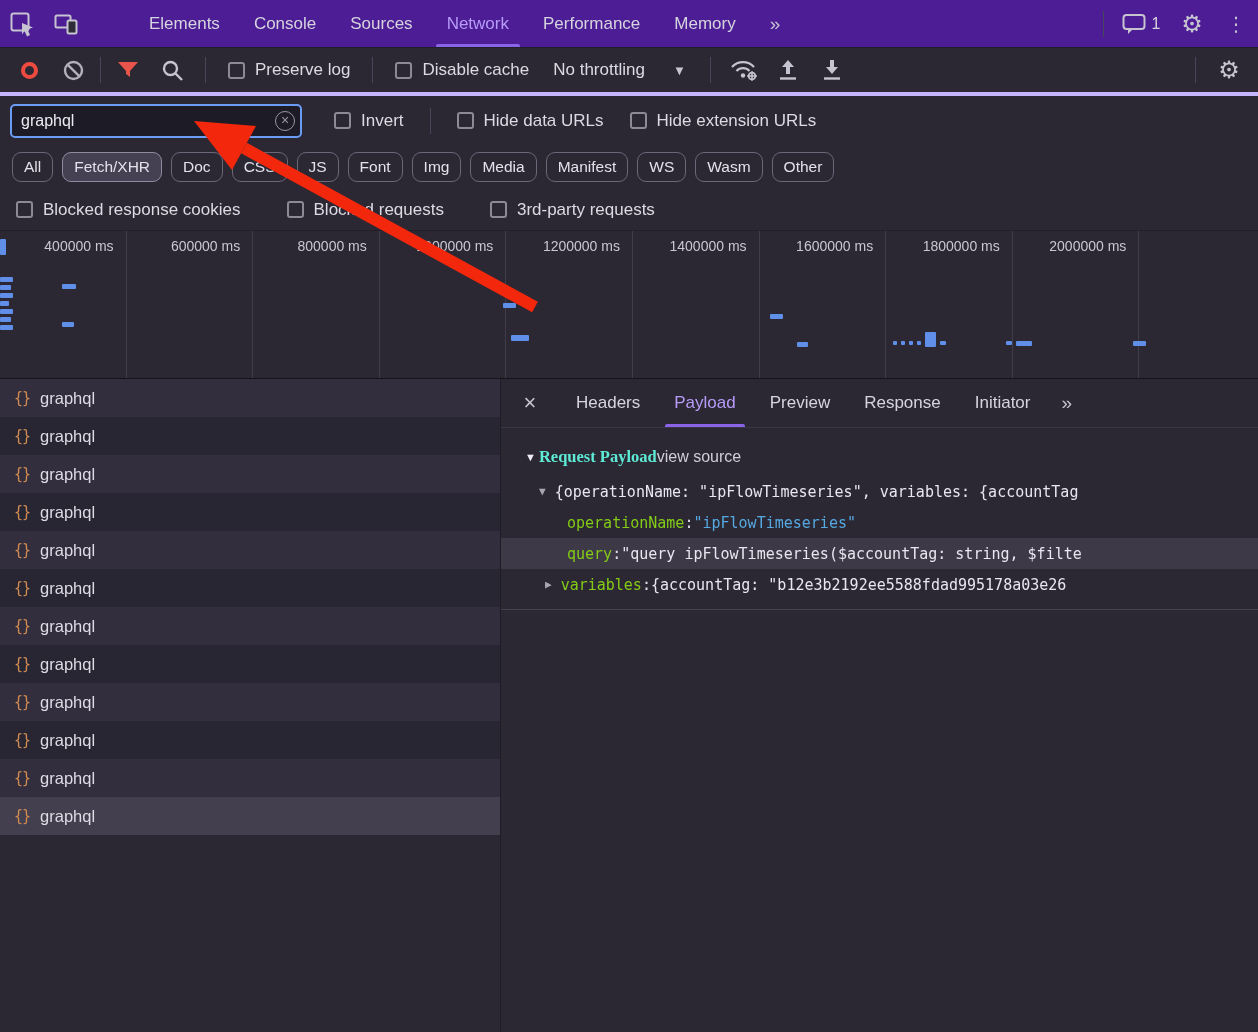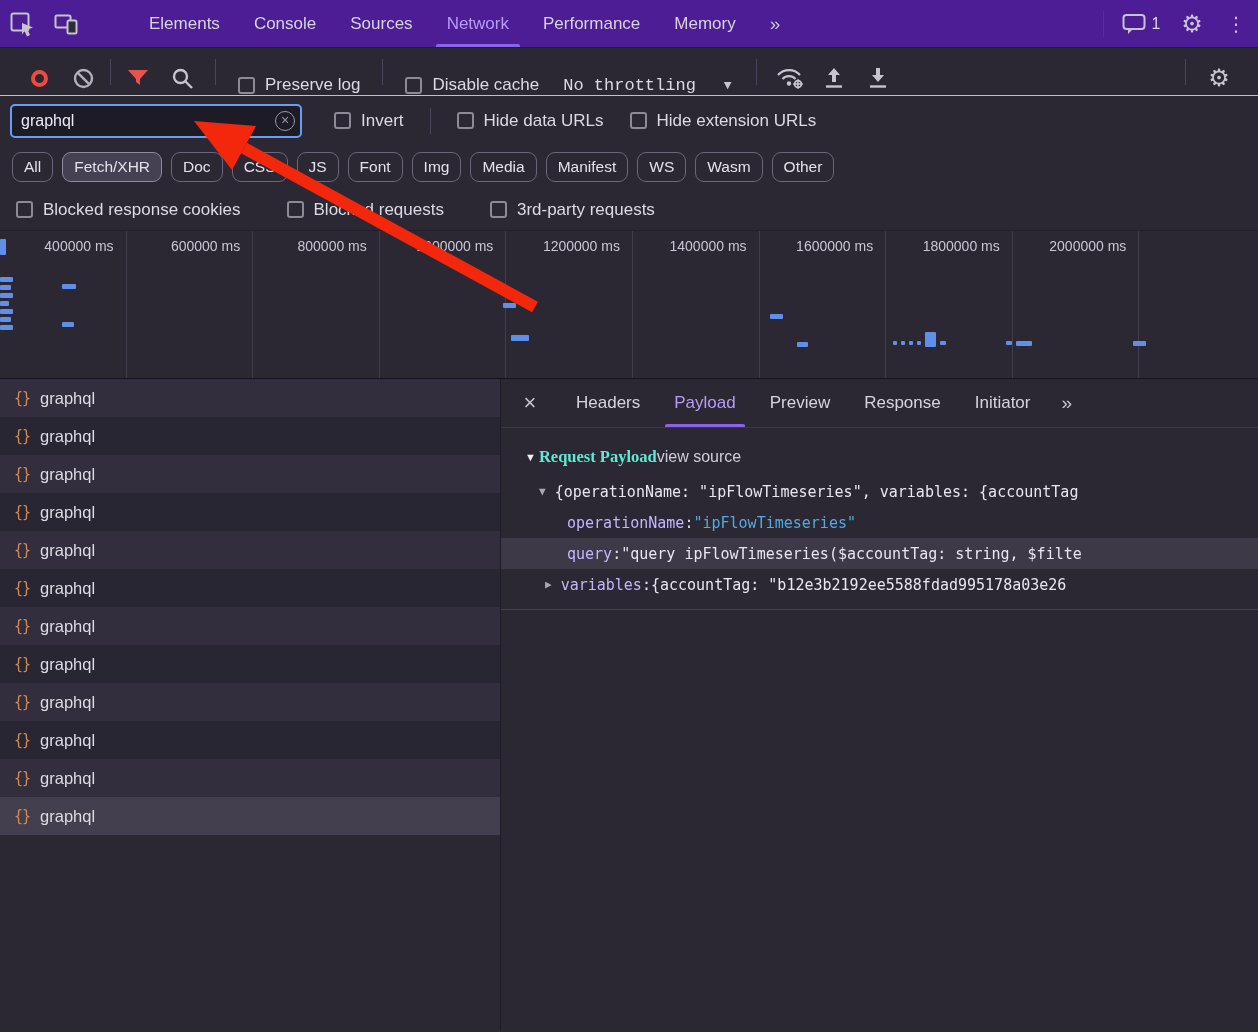--- a/index.html
+++ b/index.html
@@ -14,26 +14,26 @@
   .tabbar { height:48px; background:#4c1d95; border-bottom:1px solid #201e29; display:flex; align-items:stretch; font-size:17px; }
   .tabbar .icon-btn { width:44px; display:flex; align-items:center; justify-content:center; cursor:pointer; }
   .tabbar .tab { display:flex; align-items:center; padding:0 17px; color:#d6d4de; cursor:pointer; position:relative; }
   .tabbar .tab.active { color:#b79bf8; }
   .tabbar .tab.active::after { content:""; position:absolute; left:6px; right:6px; bottom:0; height:3px; background:#8a63e8; border-radius:2px 2px 0 0; }
   .tabbar .spacer { flex:1; }
   .vdiv { width:1px; height:26px; background:#49455a; align-self:center; margin:0 8px; }
   .glyph { color:#c7c4d1; }
 
   
-  .net-toolbar { height:48px; border-bottom:1px solid #c4b5fd; display:flex; align-items:flex-end; padding:0 20px; gap:6px; font-size:17px; }
+  .net-toolbar { height:48px; border-bottom:4px solid #c4b5fd; display:flex; align-items:center; padding:0 10px; gap:6px; font-size:17px; }
   .tool { width:38px; height:34px; display:flex; align-items:center; justify-content:center; cursor:pointer; border-radius:4px; }
   .rec-dot { width:17px; height:17px; border-radius:50%; border:4px solid #ee4b40; }
   .cb { width:17px; height:17px; border:2px solid #8d8a98; border-radius:3px; flex:0 0 auto; cursor:pointer; }
   .cb-group { display:flex; align-items:center; gap:10px; padding:0 8px; cursor:pointer; white-space:nowrap; }
-  .throttle { display:flex; align-items:center; gap:28px; padding:0 10px; cursor:pointer; white-space:nowrap;font-family:Liberation Mono, monospace; }
+  .throttle { display:flex; align-items:center; gap:28px; padding:0 10px; cursor:pointer; white-space:nowrap; }
   .throttle .arr { font-size:13px; color:#c7c4d1; }
 
   
   .filter-row { height:49px; display:flex; align-items:center; padding:0 10px; gap:10px; font-size:17px; }
   .filter-box { position:relative; width:292px; height:34px; }
   .filter-box input {
     width:100%; height:100%; background:#1d1b26; border:2px solid #699cf2; border-radius:5px;
     color:#eceaf2; font-size:16px; font-family:"Liberation Sans",sans-serif; padding:0 32px 0 9px; outline:none;
   }
   .clear-x { position:absolute; right:7px; top:7px; width:20px; height:20px; border-radius:50%;
@@ -77,21 +77,21 @@
   .p-tri { font-size:11px; margin-right:3px; color:#f0eef6; }
   .view-source { font-size:16px; color:#cfcdd8; cursor:pointer; }
   .p-row { height:31px; display:flex; align-items:center; white-space:nowrap; overflow:hidden; }
   .p-summary { padding-left:38px; }
   .p-summary .exp { margin-right:9px; }
   .p-kv { padding-left:66px; }
   .p-kv.sel { background:#3d3947; }
   .p-vars { padding-left:44px; }
   .exp { color:#a9a6b4; font-size:11px; flex:0 0 auto; }
   .p-vars .exp { margin-right:9px; }
-  .k { color:#c4b5fd; }
+  .k { color:#84cc16; }
   .v-str { color:#55a9e0; }
   .v-plain { color:#e8e6f0; }
   .p-divider { border-top:1px solid #46424e; margin-top:9px; }
 
   
   #arrow-overlay { position:absolute; left:150px; top:95px; width:430px; height:240px; z-index:50; pointer-events:none; }
 
   svg.lineicon { display:block; }
 </style>
 </head>

